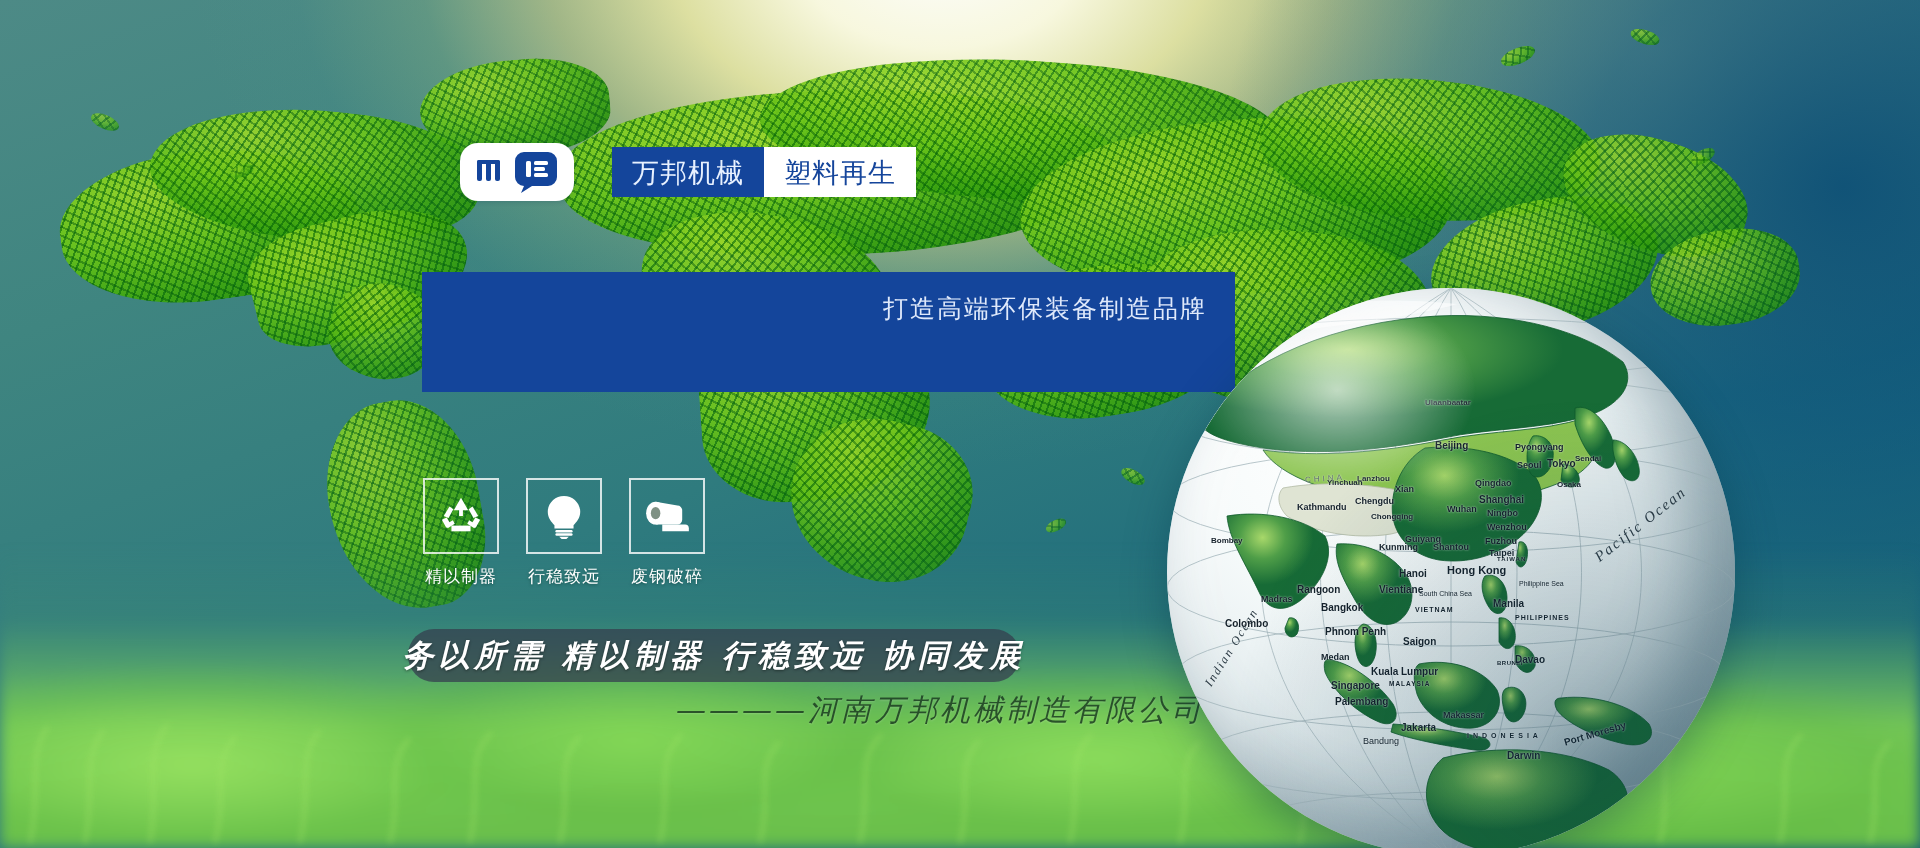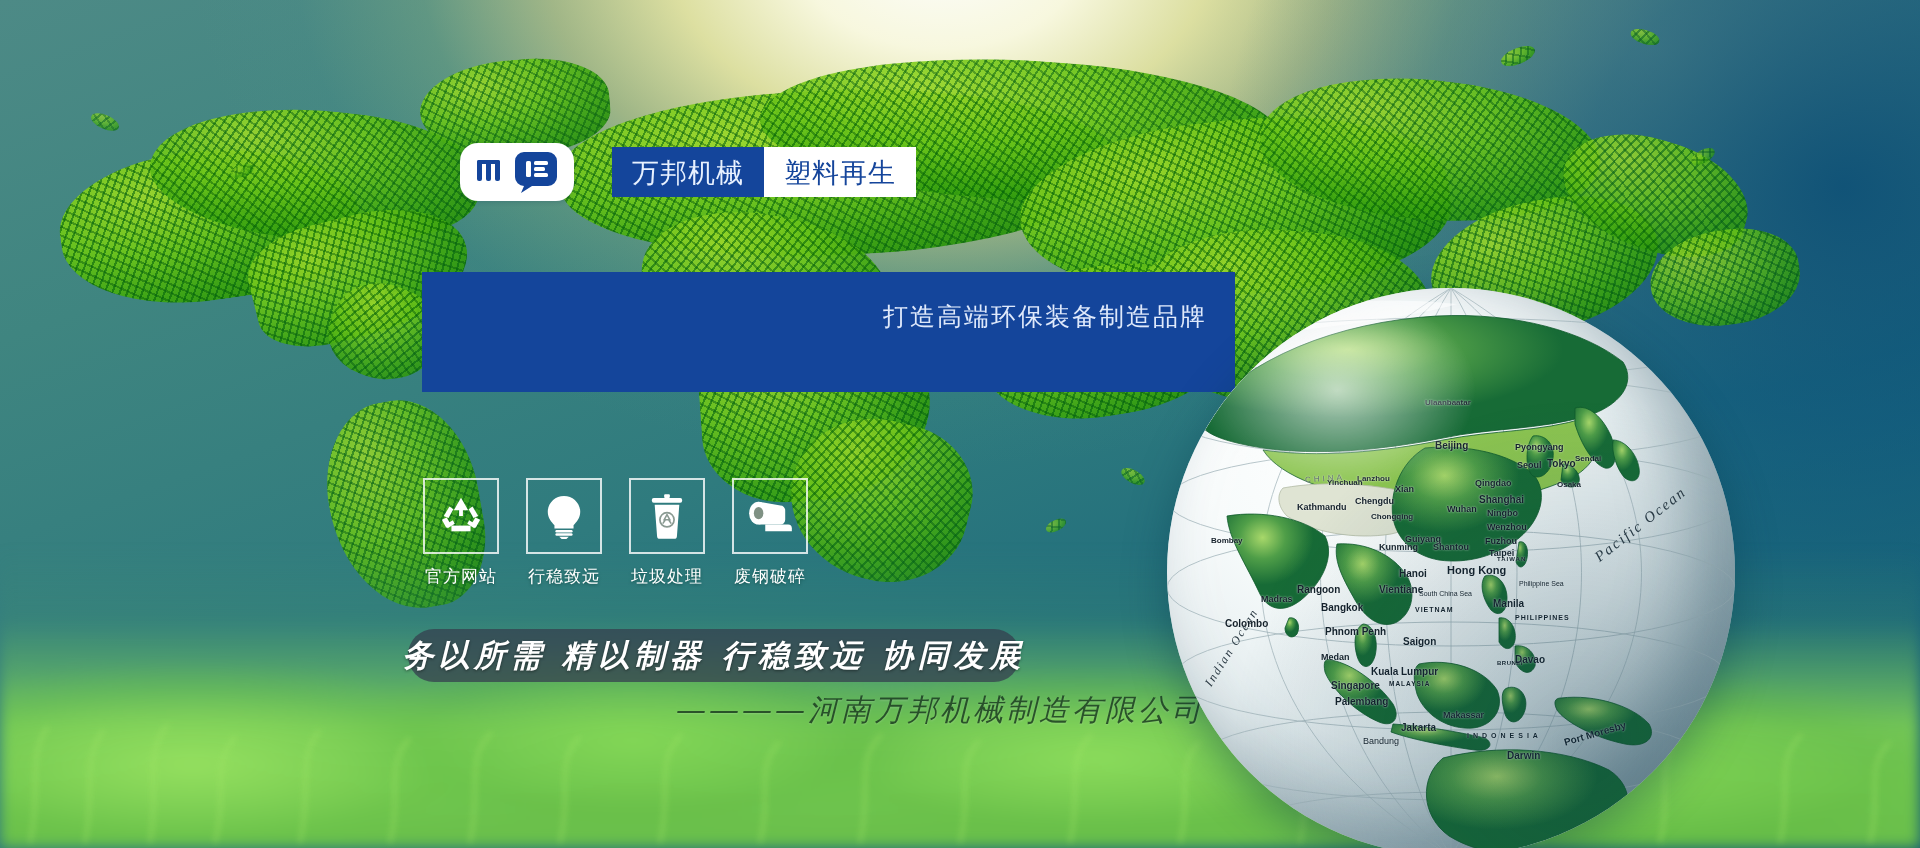--- a/index.html
+++ b/index.html
@@ -93,21 +93,21 @@
     position:absolute; left:422px; top:272px; width:813px; height:120px;
     background:#14459b; padding:10px 28px 0 28px;
     display:flex; flex-direction:column; justify-content:flex-start;
   }
   #company-name {
     font-size:53px; line-height:1.04; color:#ecf3ff; letter-spacing:3px;
     font-weight:400; font-family:"DejaVu Sans","Liberation Sans",sans-serif;
     white-space:nowrap;
   }
   #company-tagline {
-    margin-top:18px; text-align:right; font-size:25px; letter-spacing:2px;
+    margin-top:10px; text-align:right; font-size:25px; letter-spacing:2px;
     color:#dfe9fb; font-family:Liberation Serif, serif;
     white-space:nowrap;
   }
 
   
   #services { position:absolute; left:423px; top:478px; display:flex; gap:27px; }
   .service { width:76px; display:flex; flex-direction:column; align-items:center; }
   .service-box {
     width:76px; height:76px; border:2px solid rgba(255,255,255,0.80);
     display:flex; align-items:center; justify-content:center;
@@ -293,52 +293,38 @@
           <g fill="#ffffff">
             <path d="M24 5 L31.5 18 L26 18 L26 24 L22 24 L22 18 L16.5 18 Z"></path>
             <path d="M8.5 36 L4 28 L9 25.5 L12 30.5 L15.5 28.5 L17.5 32 L10.5 36.5 Z"></path>
             <path d="M39.5 36 L44 28 L39 25.5 L36 30.5 L32.5 28.5 L30.5 32 L37.5 36.5 Z"></path>
             <path d="M14 40 L14 34 L34 34 L34 40 Z"></path>
             <path d="M6 24 L12 14 L16 17 L11 26 Z"></path>
             <path d="M42 24 L36 14 L32 17 L37 26 Z"></path>
           </g>
         </svg>
       </div>
-      <div class="service-label">官方网站</div>
+      <div class="service-label">精以制器</div>
     </div>
 
     <div class="service">
       <div class="service-box">
         <svg width="42" height="46" viewBox="0 0 44 48">
           <g fill="#ffffff">
             <path d="M22 3 C12.6 3 5 10.4 5 19.5 C5 26 8.8 30.2 12 33.6 L12 37 L32 37 L32 33.6 C35.2 30.2 39 26 39 19.5 C39 10.4 31.4 3 22 3 Z"></path>
             <rect x="13" y="38.6" width="18" height="2.6" rx="1.3"></rect>
             <rect x="13" y="42.2" width="18" height="2.6" rx="1.3"></rect>
             <path d="M17 45.8 L27 45.8 L24.5 48 L19.5 48 Z"></path>
           </g>
         </svg>
       </div>
       <div class="service-label">行稳致远</div>
     </div>
 
 
-    <div class="service">
-      <div class="service-box">
-        <svg width="36" height="46" viewBox="0 0 38 48">
-          <g fill="#ffffff">
-            <rect x="16" y="1" width="6" height="4" rx="1"></rect>
-            <rect x="3" y="5" width="32" height="5" rx="2"></rect>
-            <path d="M6 12 L32 12 L29.5 45 A3 3 0 0 1 26.5 48 L11.5 48 A3 3 0 0 1 8.5 45 Z"></path>
-          </g>
-          <circle cx="19" cy="28" r="7.5" fill="none" stroke="#8a9a92" stroke-width="1.8"></circle>
-          <path d="M19 22.5 L22 28 L16 28 Z M14.5 32 L17 28.5 M23.5 32 L21 28.5" stroke="#8a9a92" stroke-width="1.6" fill="none"></path>
-        </svg>
-      </div>
-      <div class="service-label">垃圾处理</div>
-    </div>
 
     <div class="service">
       <div class="service-box">
         <svg width="48" height="38" viewBox="0 0 50 40">
           <g fill="#ffffff">
             <ellipse cx="13" cy="17" rx="10" ry="12"></ellipse>
             <path d="M13 5 L36 9 A5 5 0 0 1 41 14 L41 24 A5 5 0 0 1 36 29 L13 29 Z"></path>
             <path d="M20 29 L44 29 A4 4 0 0 1 48 33 L48 36 L20 36 Z"></path>
           </g>
           <ellipse cx="13" cy="17" rx="5" ry="6.5" fill="#7f9184"></ellipse>

